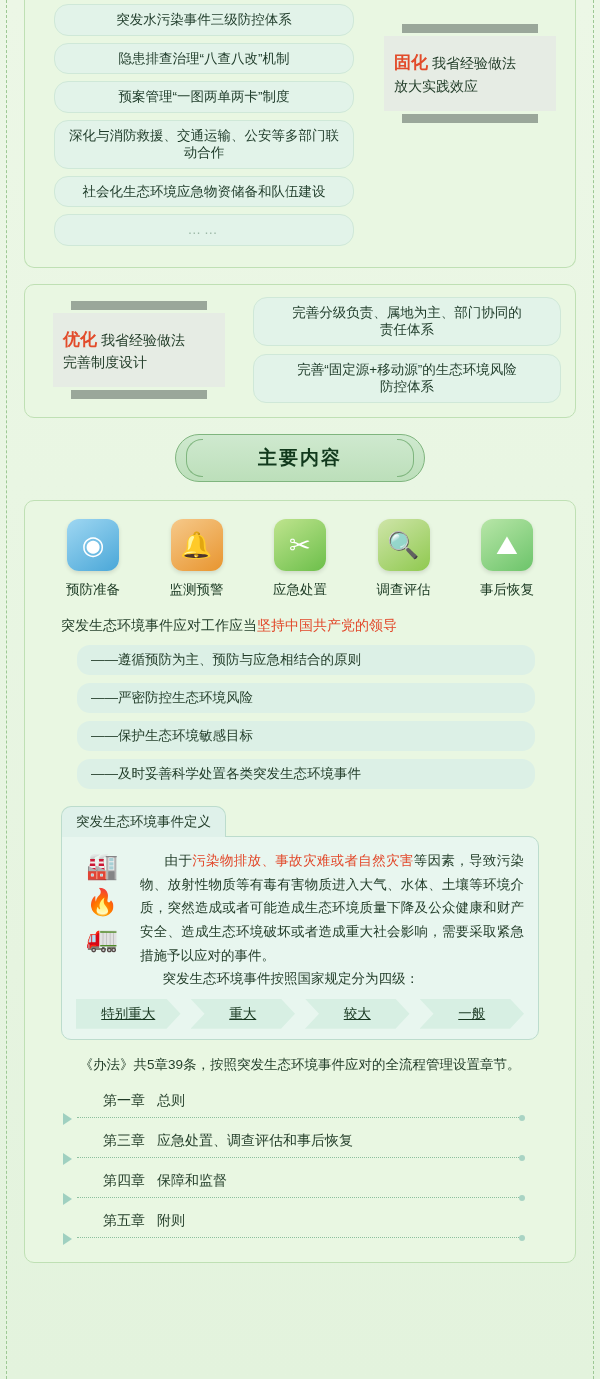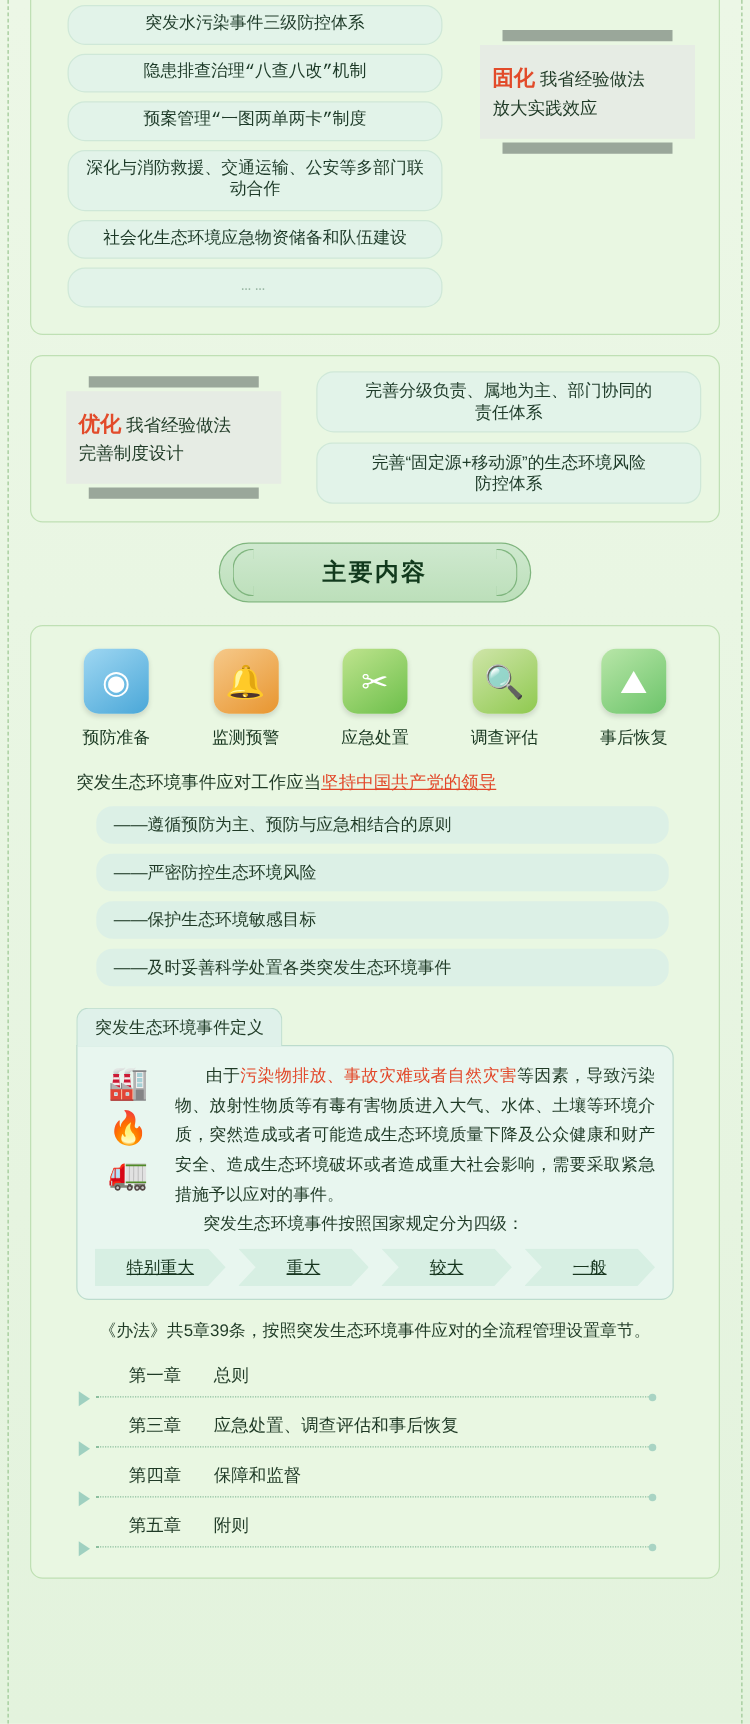--- a/index.html
+++ b/index.html
@@ -44,21 +44,21 @@
     font-size: 13.5px;
     color: #1d3a28;
     padding: 6px 10px;
     margin: 0 auto 7px auto;
     line-height: 1.3;
   }
   .pill.w-top { width: 300px; }
   .pill.empty { color: #9bb8a6; letter-spacing: 3px; }
 
   .top-row { display: flex; gap: 10px; align-items: flex-start; }
-  .top-left { flex: 0 0 330px; font-family: Liberation Mono, monospace; }
+  .top-left { flex: 0 0 330px; }
   .top-right { flex: 1; display: flex; justify-content: center; padding-top: 18px;}
 
   
   .tagblock {
     position: relative;
     width: 172px;
     background: #e6ece4;
     padding: 14px 10px;
     text-align: left;
     font-size: 14px;
@@ -121,21 +121,21 @@
   .ic3 { background: linear-gradient(145deg,#bfe48e,#6cbf4a); }
   .ic4 { background: linear-gradient(145deg,#cfe5a9,#8fc94f); }
   .ic5 { background: linear-gradient(145deg,#b8e6a8,#6cc46a); }
   .glyph {
     position: absolute; inset: 0; display: flex; align-items: center; justify-content: center;
     font-size: 26px; color: #fff;
   }
 
   
   .hl-line { font-size: 14px; margin: 14px 0 10px 22px; }
-  .hl-line .red { color: #e2482a; text-decoration: underline; }
+  .hl-line .red { color: #e2482a; }
 
   .dash-pill {
     background: #dcf0e6;
     border-radius: 13px;
     font-size: 13.5px;
     padding: 6px 14px;
     margin: 0 26px 8px 38px;
   }
 
   
@@ -180,21 +180,21 @@
   }
   .lvl:first-child { clip-path: polygon(0 0, calc(100% - 14px) 0, 100% 50%, calc(100% - 14px) 100%, 0 100%); }
   .lvl:last-child { margin-right: 0; }
 
   .note { font-size: 13.5px; margin: 16px 18px 8px 18px; text-align: center; }
 
   
   .chapters { margin: 6px 10px 6px 10px; }
   .chap { position: relative; padding: 10px 0 12px 54px; }
   .chap-text { font-size: 14px; }
-  .chap-text .no { margin-right: 26px; }
+  .chap-text .no { margin-right: 12px; }
   .chap-line {
     position: absolute; left: 28px; right: 32px; bottom: 4px; height: 0;
     border-top: 1px dotted #8cbf9e;
   }
   .chap-arrow {
     position: absolute; left: 14px; bottom: -3px;
     width: 0; height: 0;
     border-left: 9px solid #9fd0c0;
     border-top: 6px solid transparent;
     border-bottom: 6px solid transparent;

